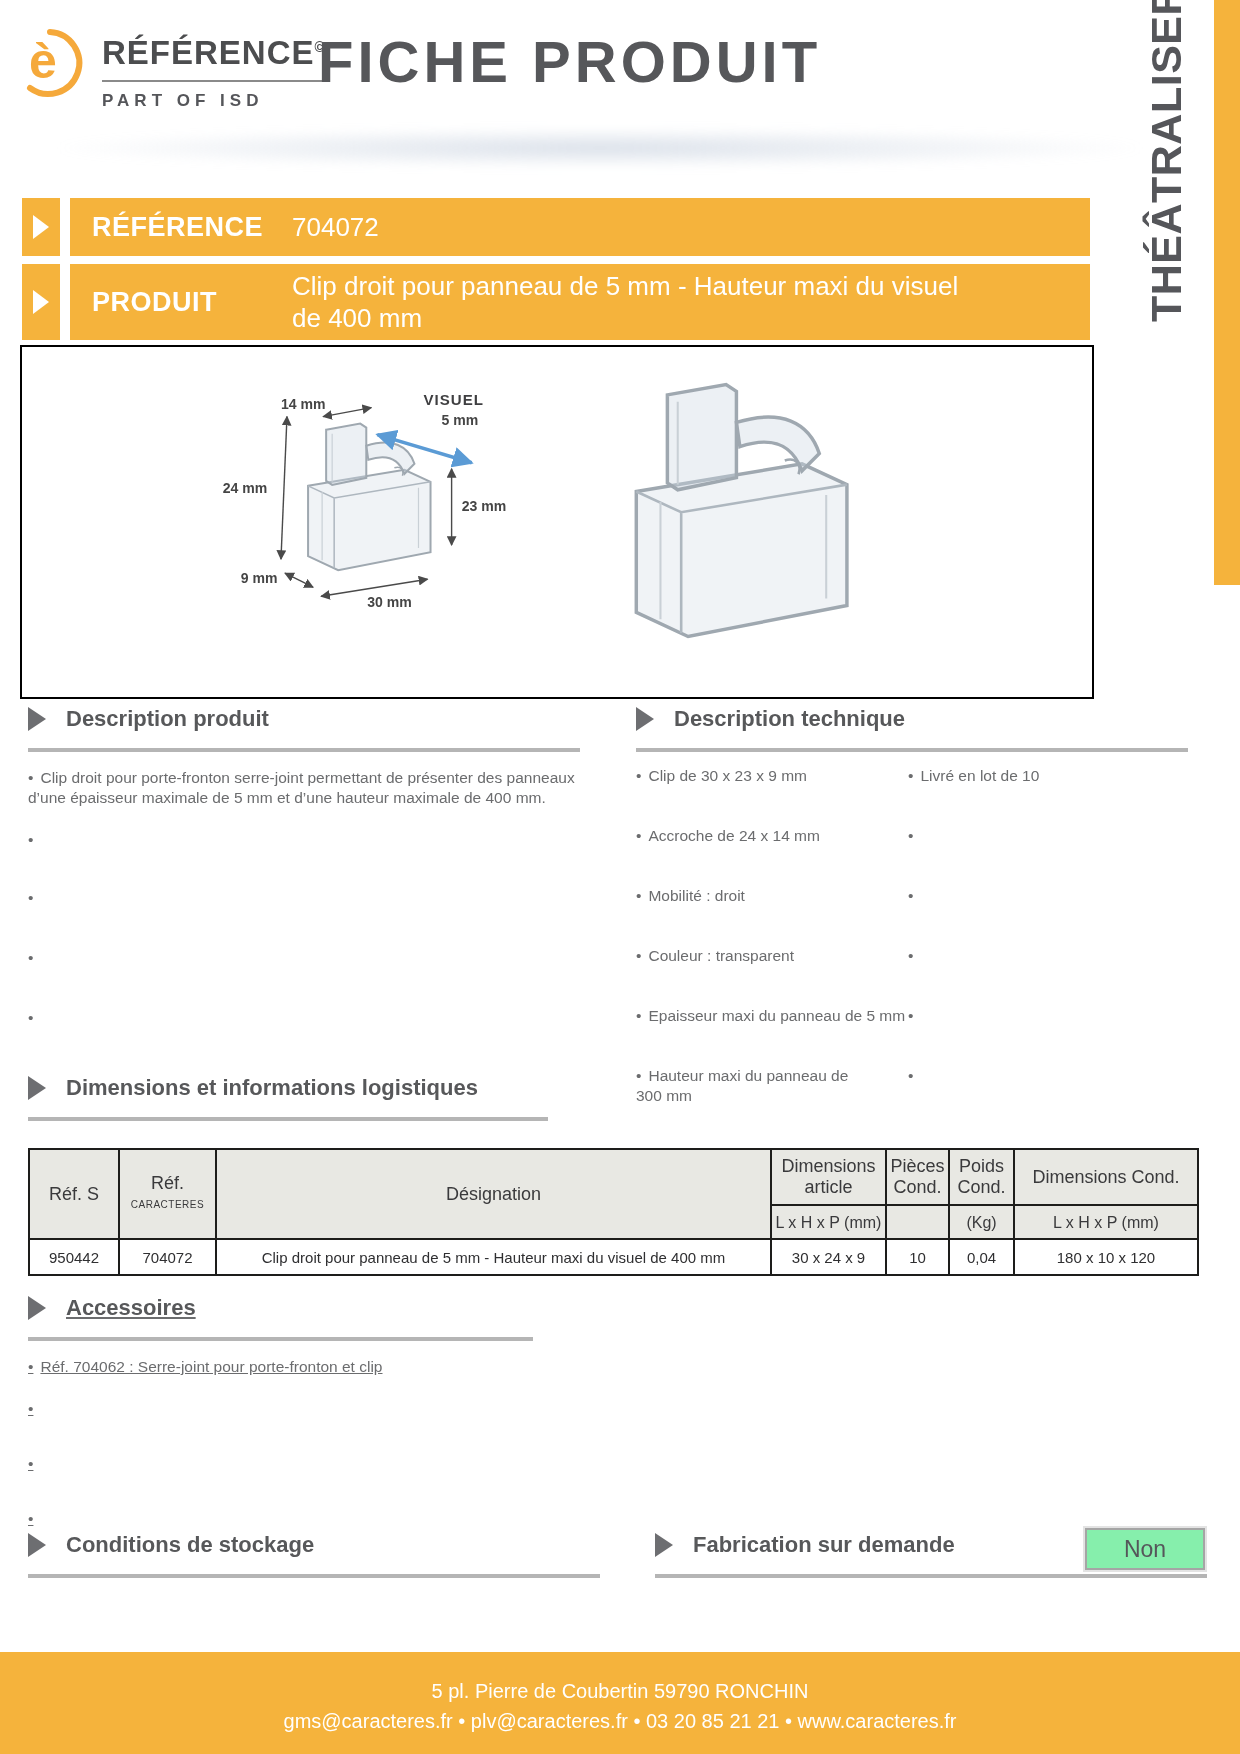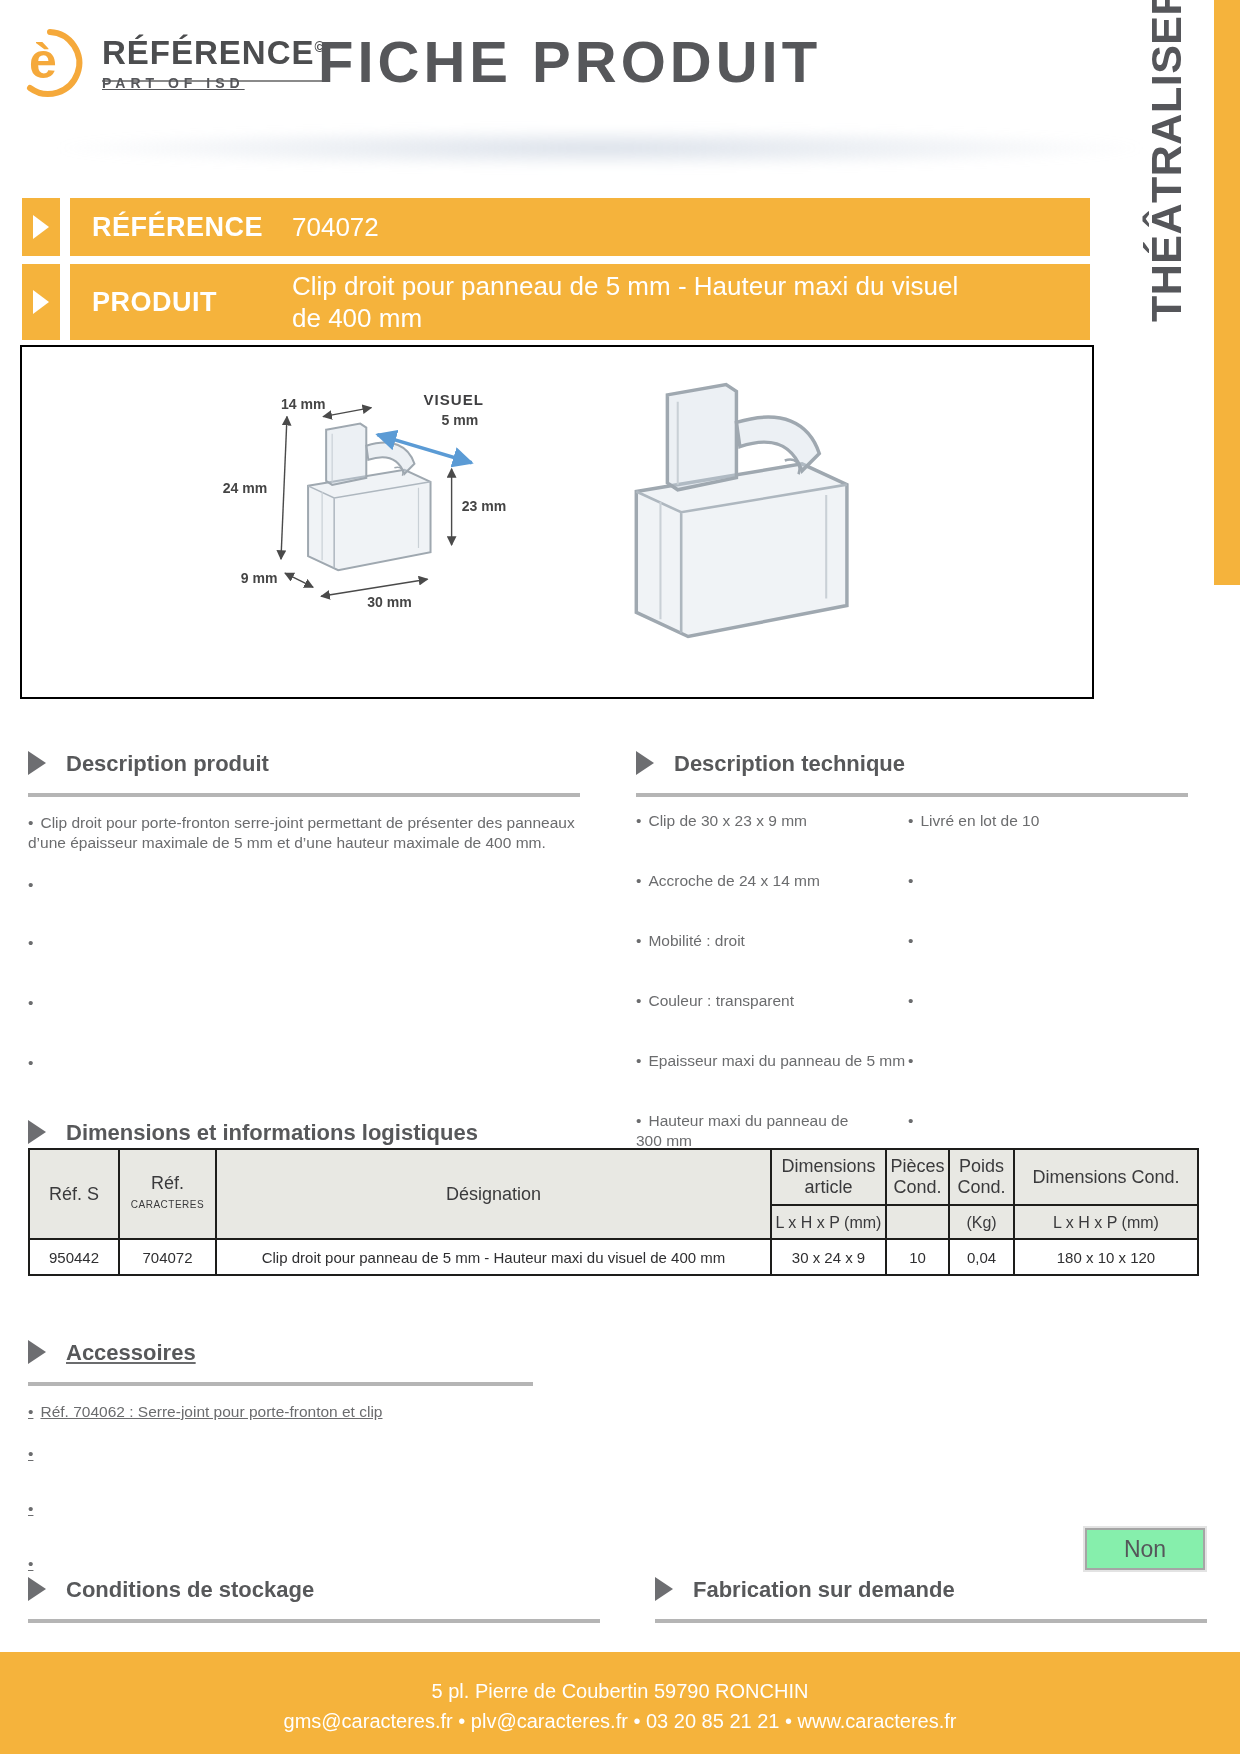--- a/index.html
+++ b/index.html
@@ -8,21 +8,21 @@
     background:#ffffff;overflow:hidden;
     font-family:"Liberation Sans",sans-serif;color:#6B6C6E;
   }
   
   .logo-block{position:absolute;left:16px;top:22px;display:flex;align-items:flex-start;}
   .logo-mark{flex:0 0 auto;margin-right:8px;}
   .logo-text{padding-top:14px;}
   .brand-row{font-size:33px;font-weight:bold;color:#4C4D4F;letter-spacing:1px;line-height:1;
     border-bottom:2px solid #8a8a8a;padding-bottom:9px;}
   .brand-sup{font-size:14px;vertical-align:super;}
-  .tagline{margin-top:6px;font-size:14px;letter-spacing:5px;color:#55565A;font-weight:bold;text-decoration:underline;}
+  .tagline{margin-top:22px;font-size:17px;letter-spacing:5px;color:#55565A;font-weight:bold;}
   .page-title{position:absolute;left:318px;top:28px;margin:0;font-size:58px;font-weight:bold;
     color:#56575A;letter-spacing:4px;}
   .shade{position:absolute;left:60px;top:128px;width:1080px;height:40px;
     background:radial-gradient(ellipse at 50% 50%,rgba(185,197,214,.50),rgba(255,255,255,0) 72%);
     filter:blur(4px);}
   .side-vertical{position:absolute;left:1142px;top:322px;transform-origin:0 0;transform:rotate(-90deg);
     font-size:43px;font-weight:bold;color:#55565A;letter-spacing:0.5px;white-space:nowrap;}
   .side-bar{position:absolute;left:1214px;top:0;width:26px;height:585px;background:var(--accent);}
   :root{--accent:#F5B33C;}
   
@@ -35,21 +35,21 @@
   .band-prod{top:264px;height:76px;width:1068px;}
   .band-label{font-size:27px;font-weight:bold;letter-spacing:0.5px;margin-left:22px;width:200px;flex:0 0 auto;}
   .band-value{font-size:26px;line-height:32px;}
   .band-prod .band-value{max-width:690px;}
   
   .frame{position:absolute;left:20px;top:345px;width:1070px;height:350px;
     border:2px solid #000000;background:#fff;}
   .frame svg{display:block;width:100%;height:100%;}
   
   .section{position:absolute;}
-  .sec-head{display:flex;margin-top:45px;}
+  .sec-head{display:flex;align-items:center;}
   .tri{width:0;height:0;border-top:12px solid transparent;border-bottom:12px solid transparent;
     border-left:18px solid #6d6e71;flex:0 0 auto;}
   .sec-head h2{margin:0 0 0 20px;font-size:22px;font-weight:bold;color:#57585A;}
   .rule{height:4px;background:#B5B5B5;margin-top:16px;}
   .bullet{margin:0;font-size:15.5px;line-height:20px;color:#6B6C6E;}
   .bullet::before{content:"\2022";margin-right:7px;}
   .mt-lead{margin-top:16px;}
   .mt-22{margin-top:22px;}
   .mt-38{margin-top:38px;}
   .mt-40{margin-top:40px;}

